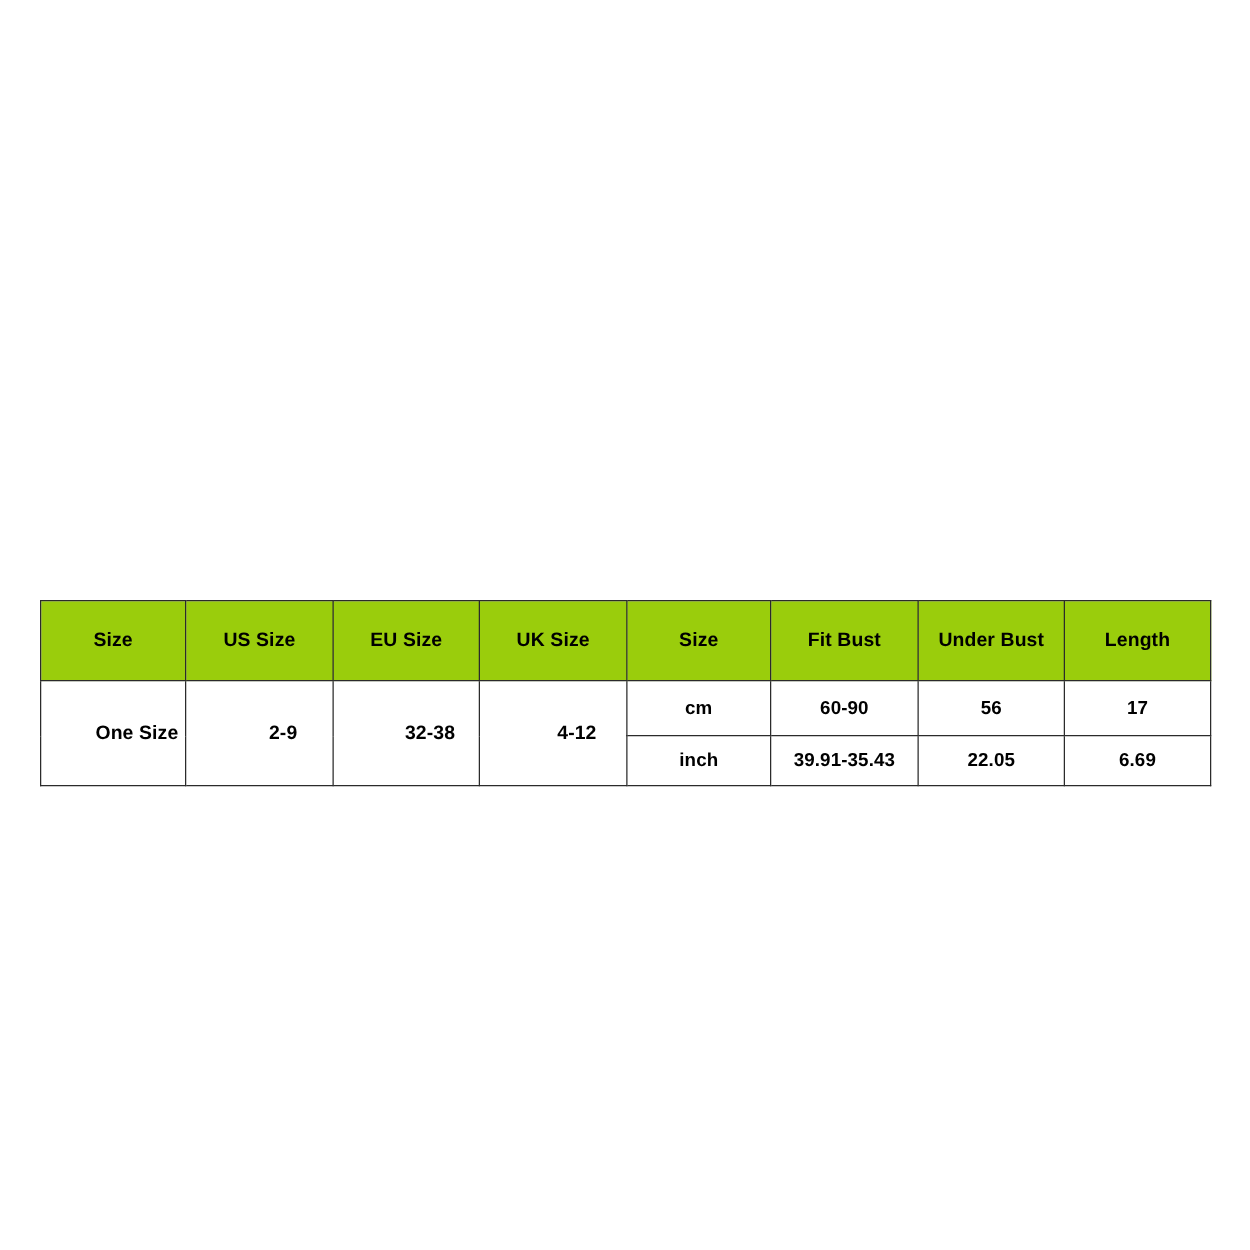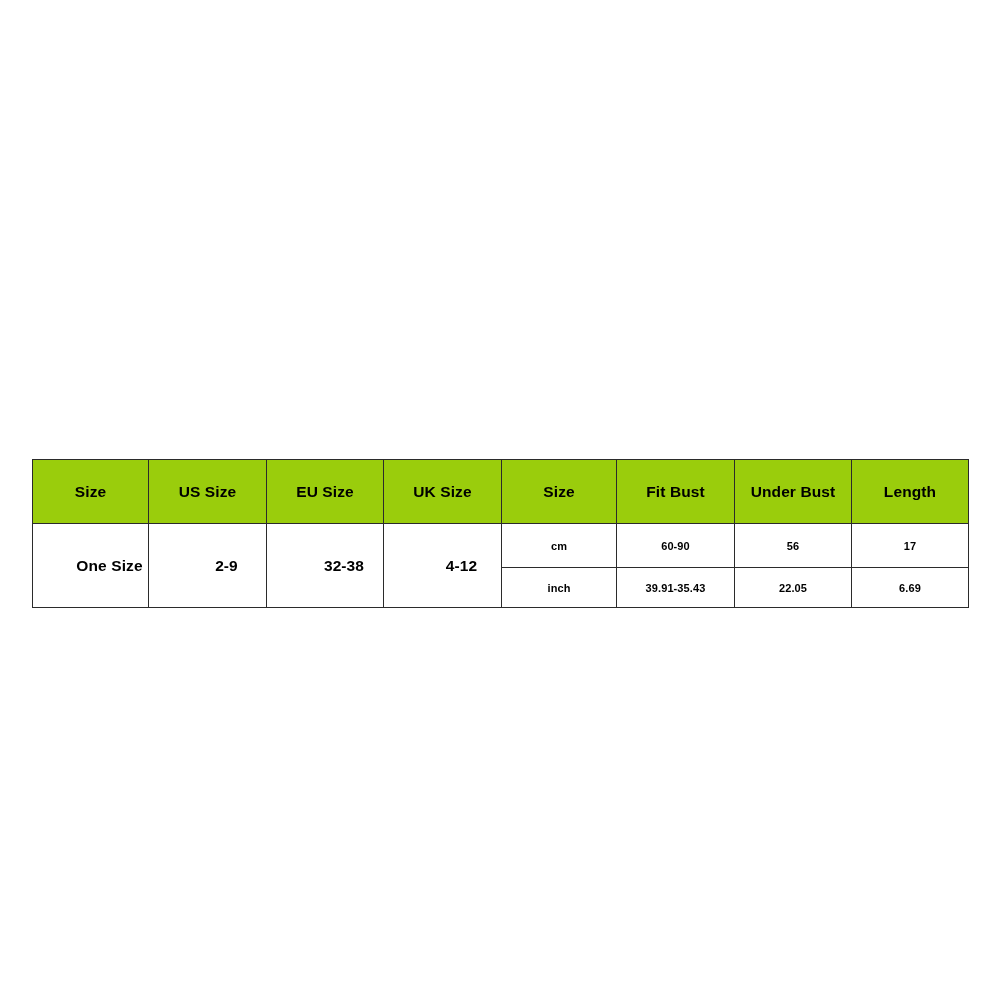--- a/index.html
+++ b/index.html
@@ -28,31 +28,32 @@
     left: 32px;
     top: 459px;
     width: 936px;
   }
 
   table.size-chart {
     border-collapse: collapse;
     table-layout: fixed;
     width: 936px;
     background: #ffffff;
+    margin-top: 21px;
   }
 
   table.size-chart td,
   table.size-chart th {
     border: 1px solid #2b2b2b;
     text-align: center;
     vertical-align: middle;
     font-family: "Liberation Sans", sans-serif;
     font-weight: bold;
     color: #000000;
-    font-size: 11px;
+    font-size: 15px;
     letter-spacing: 0.1px;
     padding: 0;
   }
 
   
   table.size-chart thead th {
     background: #9ACD0C;
     height: 63px;
     font-size: 15.5px;
   }

